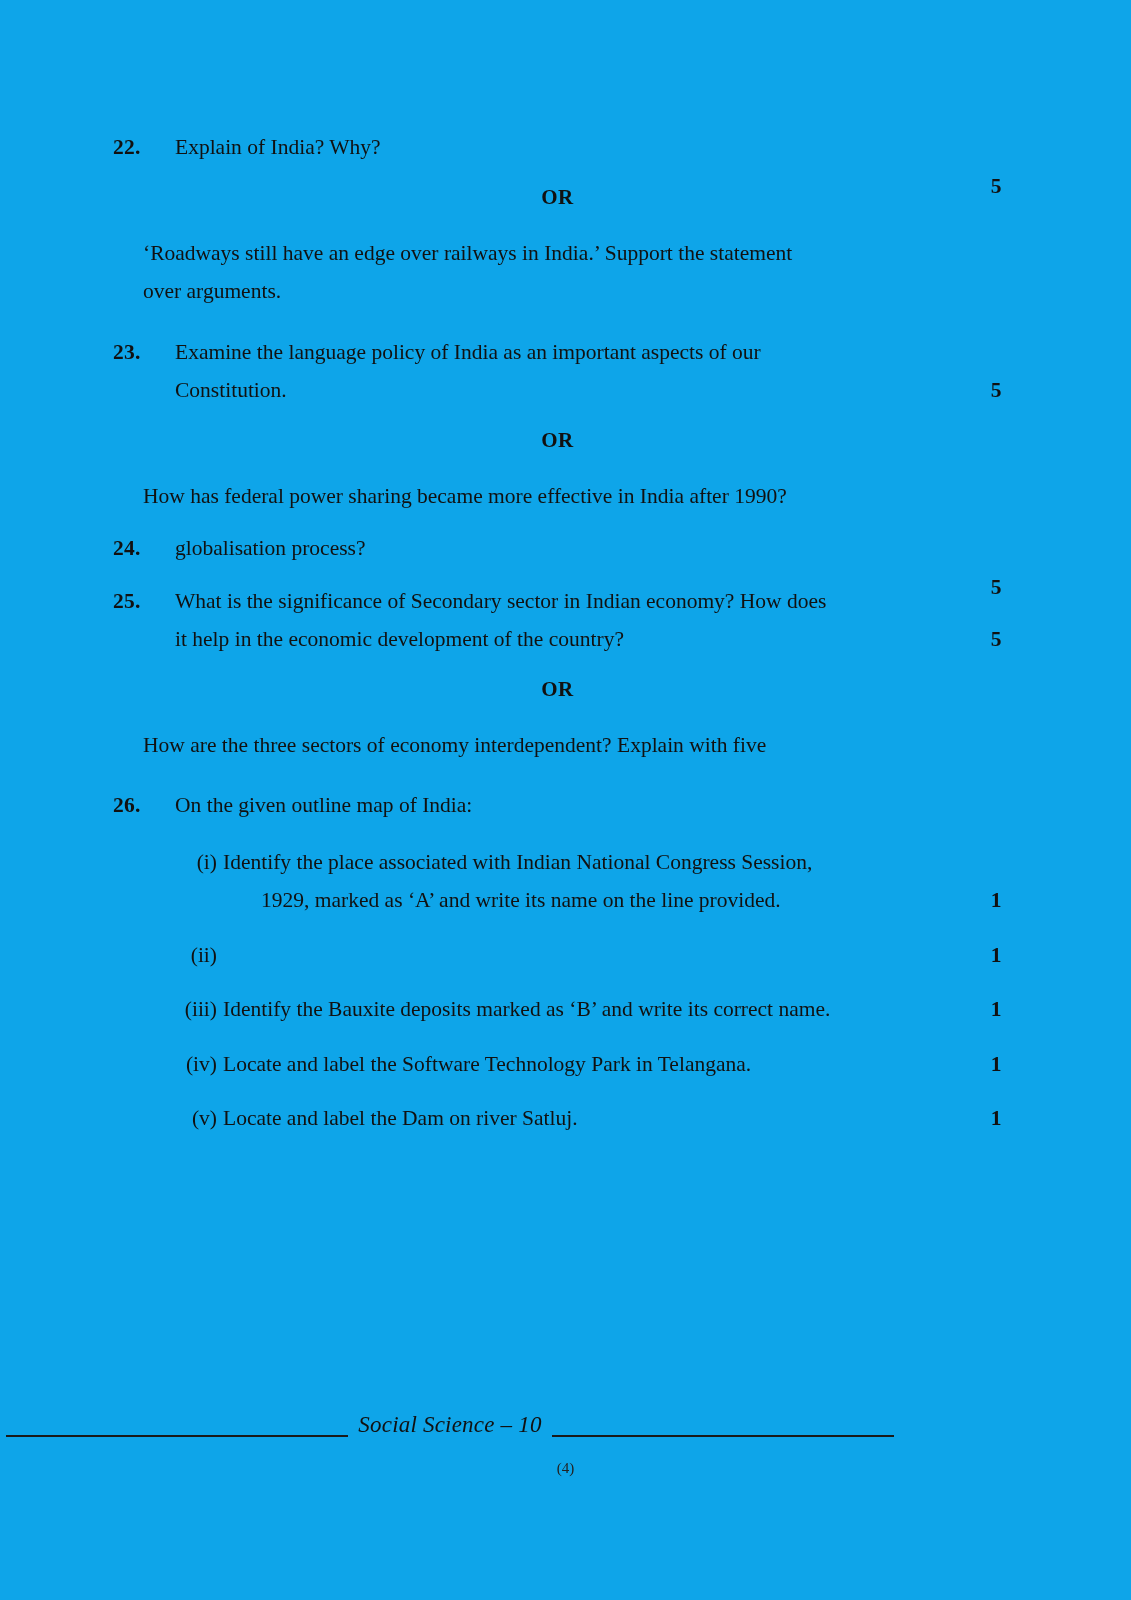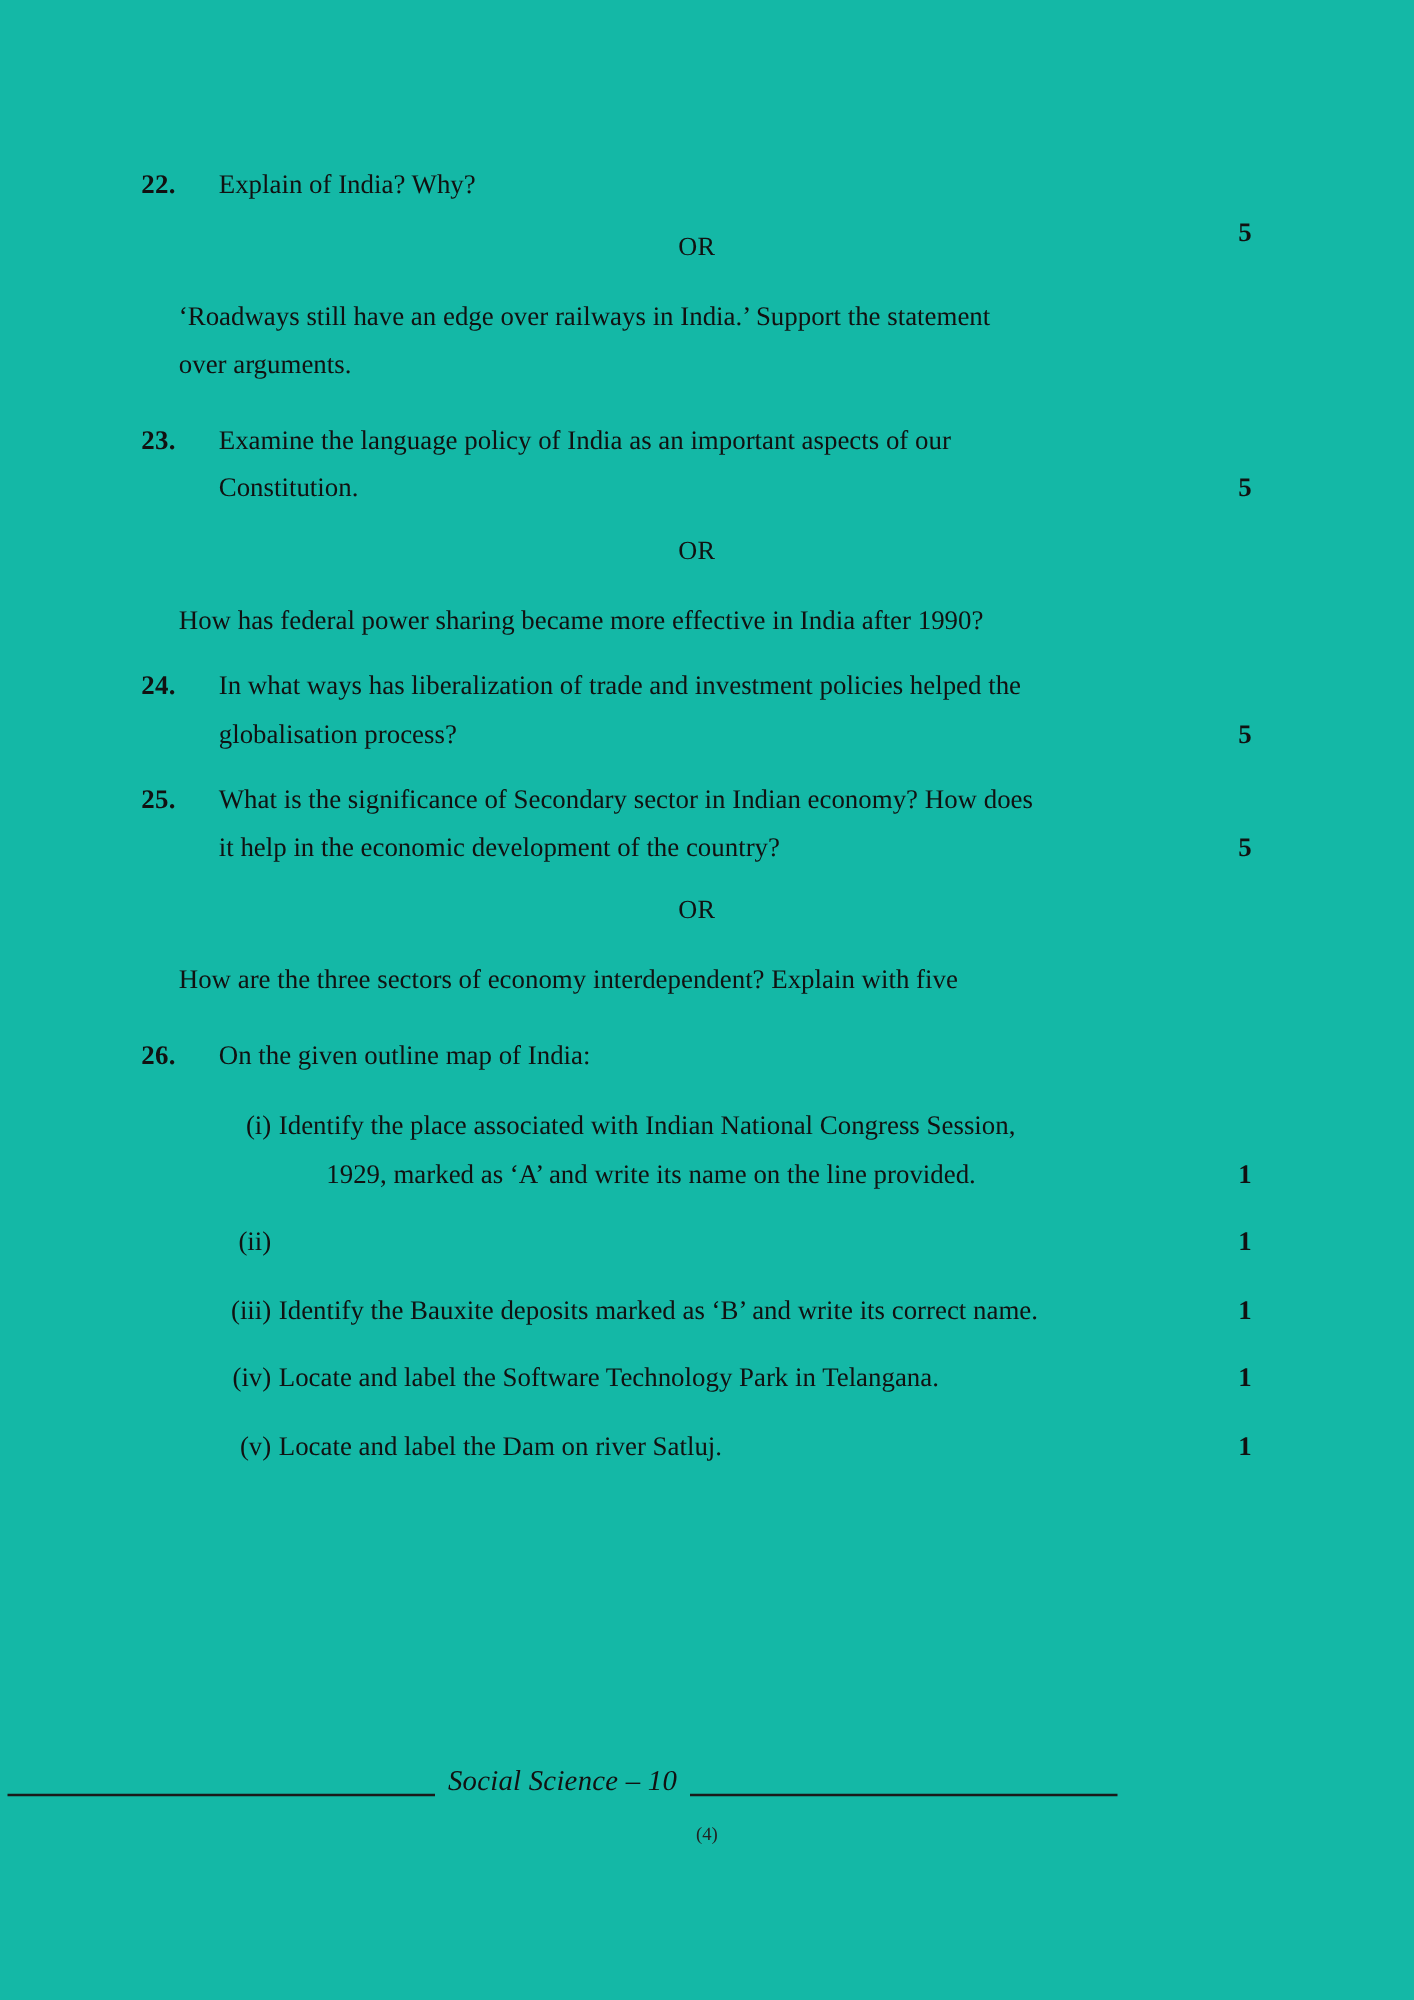--- a/index.html
+++ b/index.html
@@ -14,21 +14,21 @@
     font-family: "Liberation Serif", "DejaVu Serif", serif;
     color: #111111;
     overflow: hidden;
   }
 
   .page {
     position: absolute;
     top: 0; left: 0;
     width: 1131px;
     height: 1600px;
-    background: #14b8a6;
+    background: #0ea5e9;
   }
 
   .content {
     position: absolute;
     left: 113px;
     top: 128px;
     width: 905px;
   }
 
   
@@ -69,21 +69,21 @@
     width: 44px;
     text-align: center;
     font-weight: bold;
     font-size: 21.5px;
     line-height: 38.5px;
   }
 
   
   .or {
     text-align: center;
-    font-weight: normal;
+    font-weight: bold;
     font-size: 21px;
     letter-spacing: 0.4px;
     margin-left: -16px;
   }
 
   
   .alt {
     margin-left: 30px;
     font-size: 21.5px;
     line-height: 38.5px;
@@ -209,21 +209,20 @@
 
     <div class="alt nojust">
       <span>How has federal power sharing became more effective in India after 1990?</span>
     </div>
 
     <div class="sp-q-small"></div>
 
     <div class="qrow">
       <div class="qnum">24.</div>
       <div class="qbody">
-        <span>In what ways has liberalization of trade and investment policies helped the</span>
         <span class="lastline">globalisation process?</span>
         <span class="marks" style="top:38.5px;">5</span>
       </div>
     </div>
 
     <div class="sp-q-small"></div>
 
     <div class="qrow">
       <div class="qnum">25.</div>
       <div class="qbody nojust">

